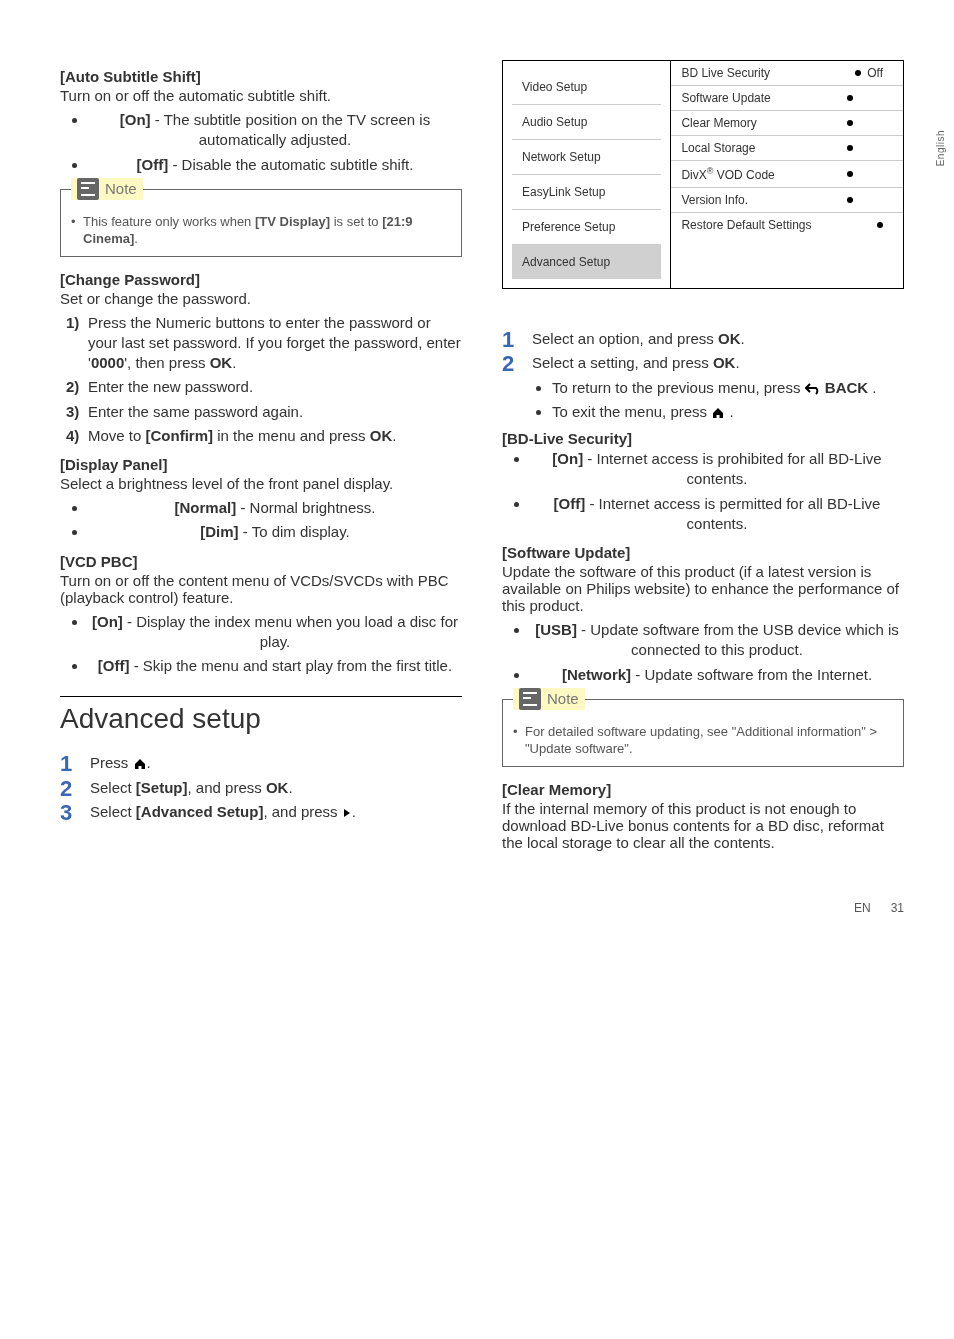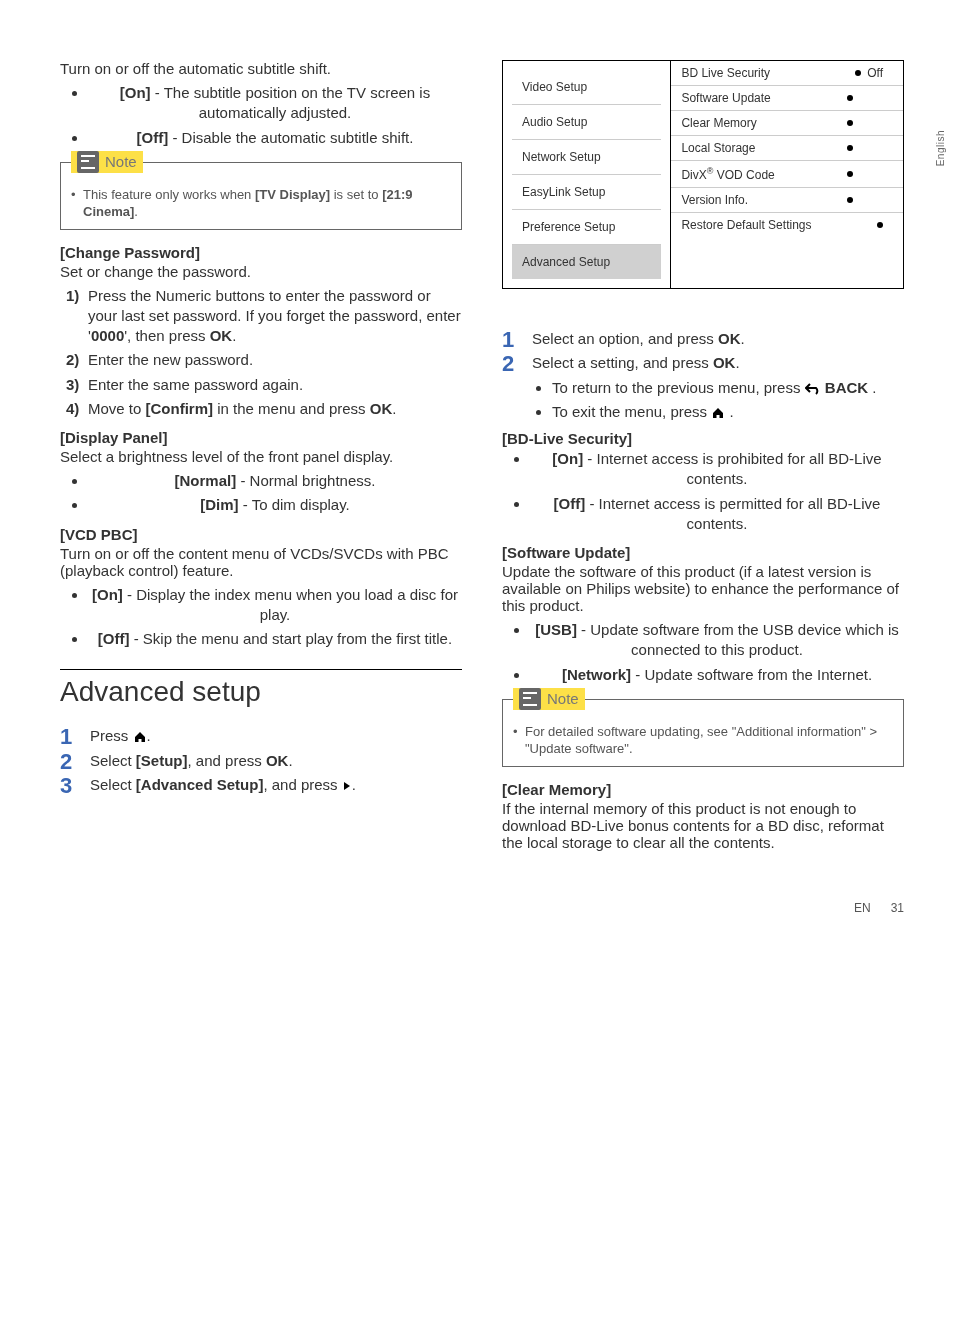--- a/index.html
+++ b/index.html
@@ -54,21 +54,21 @@
   .note-box {
     border: 1px solid #666;
     margin: 14px 0;
     position: relative;
     padding: 24px 10px 8px 10px;
   }
   .note-label {
     position: absolute;
     top: -12px;
     left: 10px;
-    background: #fde047;
+    background: #fef9c3;
     padding: 0 6px;
     display: flex;
     align-items: center;
     gap: 6px;
     color: #777;
   }
   .note-icon {
     width: 22px;
     height: 22px;
     background: #666;
@@ -233,20 +233,21 @@
   span.super { font-size: 9px; vertical-align: super; }
 </style>
 </head>
 <body>
 
 <div class="page">
   <div class="side-tab">English</div>
 
   <div class="col">
 
+    <div class="section-title">[Auto Subtitle Shift]</div>
     <div class="desc">Turn on or off the automatic subtitle shift.</div>
     <ul class="bullets">
       <li><span class="bold">[On]</span><span> - The subtitle position on the TV screen is automatically adjusted.</span></li>
       <li><span class="bold">[Off]</span><span> - Disable the automatic subtitle shift.</span></li>
     </ul>
 
     <div class="note-box">
       <div class="note-label">
         <span class="note-icon">
             <span class="note-icon-lines"></span>

